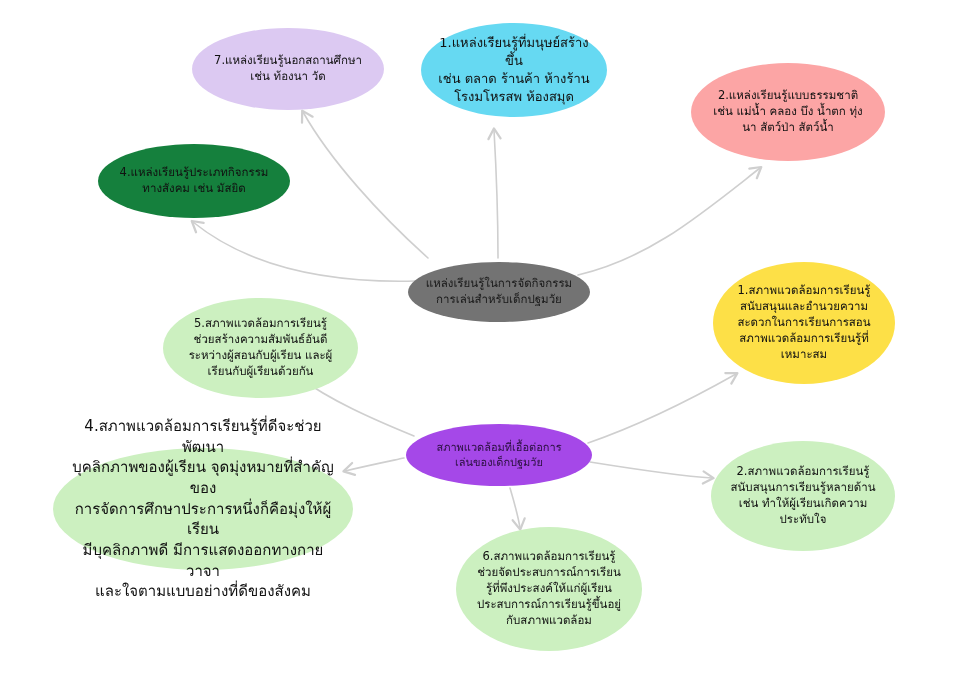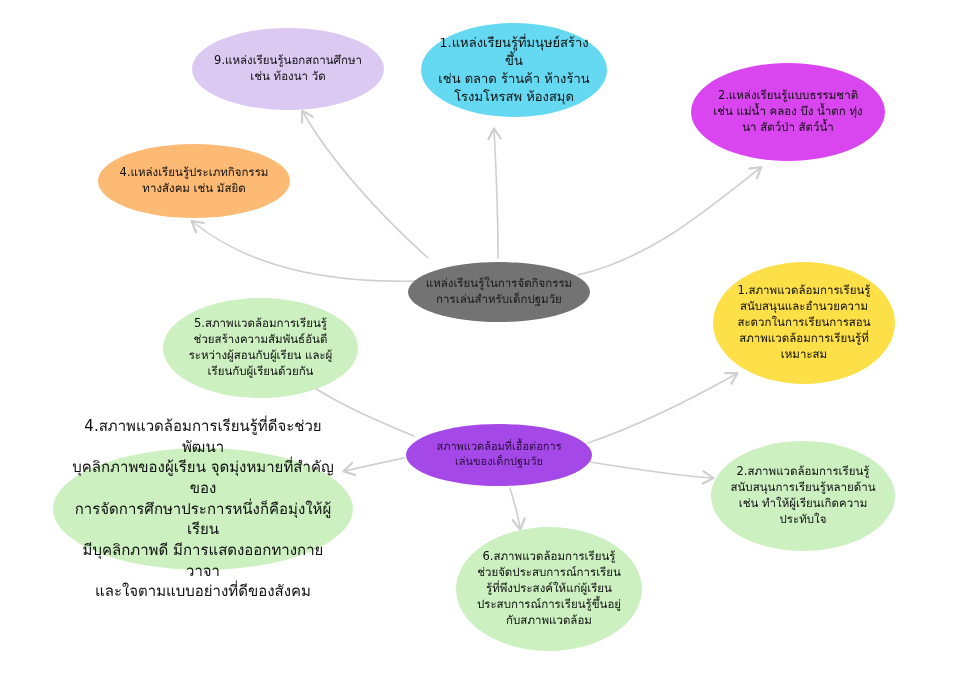--- a/index.html
+++ b/index.html
@@ -71,39 +71,39 @@
         <path d="M 510 488 C 515 505 518 515 520 528" fill="none" stroke="#CFCFCF" stroke-width="1.6" stroke-linecap="round" marker-end="url(#arrow-open)"></path>
         <path d="M 404 458 C 390 461 370 465 345 471" fill="none" stroke="#CFCFCF" stroke-width="1.6" stroke-linecap="round" marker-end="url(#arrow-open)"></path>
       </g>
   </svg>
 
   <div id="nodes-layer">
       <div class="node node-central" style="left: 408px; top: 262px; width: 182px; height: 60px; background: #737373; font-size: 11.5px;">
         <span class="node-label">แหล่งเรียนรู้ในการจัดกิจกรรม
 การเล่นสำหรับเด็กปฐมวัย</span>
       </div>
-      <div class="node node-central" style="left: 406px; top: 424px; width: 186px; height: 62px; background: rgb(165, 72, 232); font-size: 11px; color: rgb(43, 16, 64); font-family: Liberation Mono, monospace;">
+      <div class="node node-central" style="left: 406px; top: 424px; width: 186px; height: 62px; background: rgb(165, 72, 232); font-size: 11px; color: rgb(43, 16, 64);">
         <span class="node-label">สภาพแวดล้อมที่เอื้อต่อการ
 เล่นของเด็กปฐมวัย</span>
       </div>
       <div class="node" style="left: 421px; top: 23px; width: 186px; height: 94px; background: rgb(102, 217, 242); font-size: 13px;">
         <span class="node-label">1.แหล่งเรียนรู้ที่มนุษย์สร้างขึ้น
 เช่น ตลาด ร้านค้า ห้างร้าน
 โรงมโหรสพ ห้องสมุด</span>
       </div>
-      <div class="node" style="left: 691px; top: 63px; width: 194px; height: 98px; background: #d946ef; font-size: 11.5px; align-items: center;">
+      <div class="node" style="left: 691px; top: 63px; width: 194px; height: 98px; background: #fca5a5; font-size: 11.5px; align-items: center;">
         <span class="node-label">2.แหล่งเรียนรู้แบบธรรมชาติ
 เช่น แม่น้ำ คลอง บึง น้ำตก ทุ่ง
 นา สัตว์ป่า สัตว์น้ำ</span>
       </div>
       <div class="node" style="left: 192px; top: 28px; width: 192px; height: 82px; background: rgb(220, 201, 242); font-size: 11.5px;">
-        <span class="node-label">9.แหล่งเรียนรู้นอกสถานศึกษา
+        <span class="node-label">7.แหล่งเรียนรู้นอกสถานศึกษา
 เช่น ท้องนา วัด</span>
       </div>
-      <div class="node" style="left: 98px; top: 144px; width: 192px; height: 74px; background: #fdba74; font-size: 11.5px;">
+      <div class="node" style="left: 98px; top: 144px; width: 192px; height: 74px; background: #15803d; font-size: 11.5px;">
         <span class="node-label">4.แหล่งเรียนรู้ประเภทกิจกรรม
 ทางสังคม เช่น มัสยิด</span>
       </div>
       <div class="node" style="left: 163px; top: 298px; width: 195px; height: 100px; background: rgb(204, 240, 192); font-size: 11.5px;">
         <span class="node-label">5.สภาพแวดล้อมการเรียนรู้
 ช่วยสร้างความสัมพันธ์อันดี
 ระหว่างผู้สอนกับผู้เรียน และผู้
 เรียนกับผู้เรียนด้วยกัน</span>
       </div>
       <div class="node" style="left: 713px; top: 262px; width: 182px; height: 122px; background: #fde047; font-size: 11.5px;">

